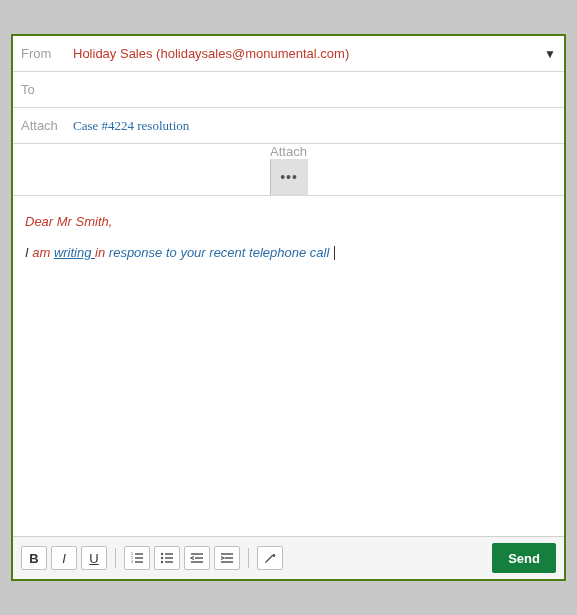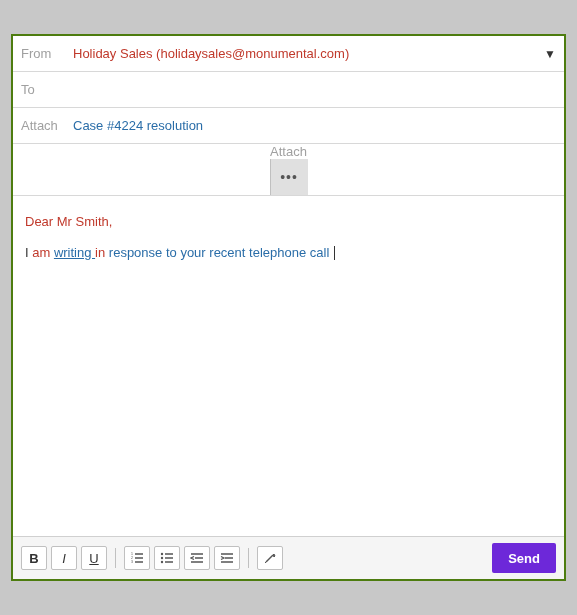--- a/index.html
+++ b/index.html
@@ -38,20 +38,21 @@
       font-size: 13px;
       color: #333;
     }
     .from-value {
       color: #c0392b;
       font-size: 13px;
     }
     .subject-value {
       color: #2a6da8;
       font-size: 13px;
+      font-family: Liberation Serif, serif;
     }
     .dropdown-arrow {
       color: #333;
       font-size: 12px;
       cursor: pointer;
       margin-left: 4px;
     }
     .attach-row {
       display: flex;
       align-items: center;
@@ -75,20 +76,21 @@
       color: #555;
       font-size: 14px;
       letter-spacing: 1px;
     }
     .body-area {
       flex: 1;
       padding: 16px 12px;
       min-height: 340px;
       font-size: 13px;
       line-height: 1.6;
+      font-style: italic;
     }
     .greeting {
       color: #c0392b;
       font-size: 13px;
       margin-bottom: 10px;
     }
     .body-text {
       color: #333;
       font-size: 13px;
     }
@@ -133,21 +135,21 @@
       width: 1px;
       height: 20px;
       background: #c0c0c0;
       margin: 0 4px;
     }
     .tool-btn svg {
       width: 14px;
       height: 14px;
     }
     .send-btn {
-      background: #6d28d9;
+      background: #15803d;
       color: #fff;
       border: none;
       padding: 6px 16px;
       font-size: 13px;
       font-weight: bold;
       cursor: pointer;
       border-radius: 2px;
       height: 30px;
     }
   </style>

